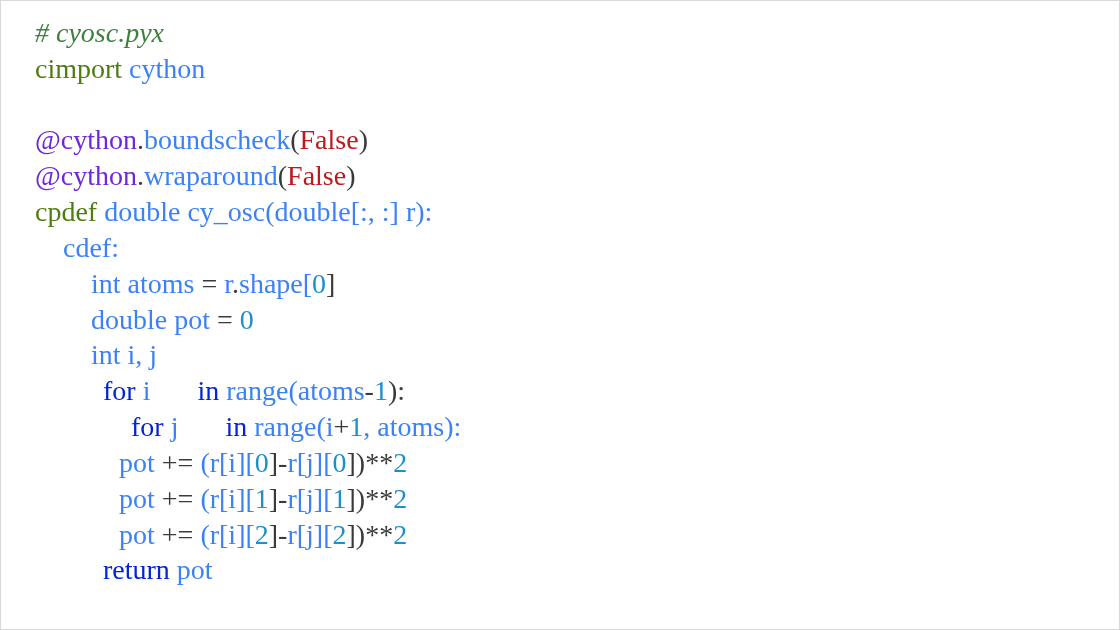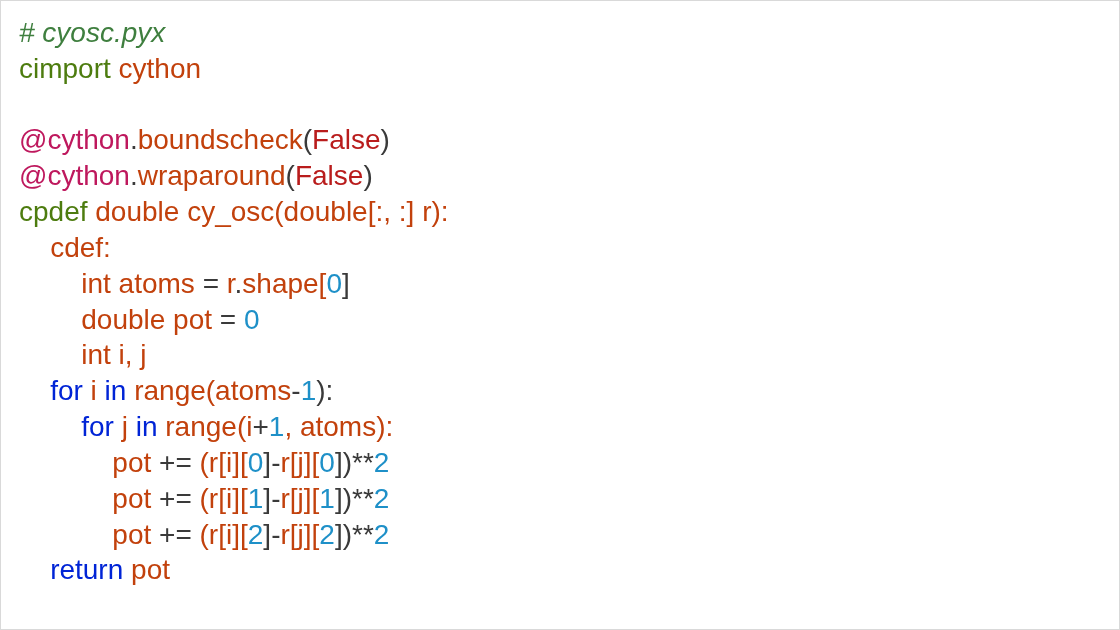--- a/index.html
+++ b/index.html
@@ -8,34 +8,34 @@
     width: 1120px;
     height: 630px;
     background: #ffffff;
     overflow: hidden;
   }
   .code-block {
     box-sizing: border-box;
     width: 1120px;
     height: 630px;
     border: 1px solid #d9d9d9;
-    padding: 14px 18px 14px 18px;
-    font-family: Liberation Sans, sans-serif;
+    padding: 14px 18px 14px 34px;
+    font-family: Liberation Serif, serif;
     font-size: 28px;
     line-height: 1.28;
     color: #3a3a3a;
     white-space: pre;
     letter-spacing: 0px;
   }
   .tok-comment   { color: #3f7f3f; font-style: italic; }
   .tok-keyword   { color: #4d7c0f; }
   .tok-constant  { color: #b91c1c; }
   .tok-number    { color: #1e90c8; }
-  .tok-control   { color: #0024d6; }
-  .tok-decorator { color: #be185d; }
+  .tok-control   { color: #0024d6; margin-left: 40px; }
+  .tok-decorator { color: #6d28d9; }
   .tok-operator  { color: #3a3a3a; }
-  .tok-ident     { color: #c2410c; }
+  .tok-ident     { color: #3b82f6; }
   .tok-punct     { color: #3a3a3a; }
 </style>
 </head>
 <body>
 
 <div class="code-block" id="code-block"><div><span class="tok-comment"># cyosc.pyx</span></div><div><span class="tok-keyword">cimport</span><span class="tok-ident"> cython</span></div><div>&nbsp;</div><div><span class="tok-decorator">@cython</span><span class="tok-punct">.</span><span class="tok-ident">boundscheck</span><span class="tok-punct">(</span><span class="tok-constant">False</span><span class="tok-punct">)</span></div><div><span class="tok-decorator">@cython</span><span class="tok-punct">.</span><span class="tok-ident">wraparound</span><span class="tok-punct">(</span><span class="tok-constant">False</span><span class="tok-punct">)</span></div><div><span class="tok-keyword">cpdef</span><span class="tok-ident"> double cy_osc(double[:, :] r):</span></div><div>    <span class="tok-ident">cdef:</span></div><div>        <span class="tok-ident">int atoms </span><span class="tok-operator">= </span><span class="tok-ident">r</span><span class="tok-punct">.</span><span class="tok-ident">shape[</span><span class="tok-number">0</span><span class="tok-punct">]</span></div><div>        <span class="tok-ident">double pot </span><span class="tok-operator">= </span><span class="tok-number">0</span></div><div>        <span class="tok-ident">int i, j</span></div><div>    <span class="tok-control">for</span><span class="tok-ident"> i </span><span class="tok-control">in</span><span class="tok-ident"> range(atoms</span><span class="tok-operator">-</span><span class="tok-number">1</span><span class="tok-punct">):</span></div><div>        <span class="tok-control">for</span><span class="tok-ident"> j </span><span class="tok-control">in</span><span class="tok-ident"> range(i</span><span class="tok-operator">+</span><span class="tok-number">1</span><span class="tok-ident">, atoms):</span></div><div>            <span class="tok-ident">pot </span><span class="tok-operator">+=</span><span class="tok-ident"> (r[i][</span><span class="tok-number">0</span><span class="tok-punct">]</span><span class="tok-operator">-</span><span class="tok-ident">r[j][</span><span class="tok-number">0</span><span class="tok-punct">])</span><span class="tok-operator">**</span><span class="tok-number">2</span></div><div>            <span class="tok-ident">pot </span><span class="tok-operator">+=</span><span class="tok-ident"> (r[i][</span><span class="tok-number">1</span><span class="tok-punct">]</span><span class="tok-operator">-</span><span class="tok-ident">r[j][</span><span class="tok-number">1</span><span class="tok-punct">])</span><span class="tok-operator">**</span><span class="tok-number">2</span></div><div>            <span class="tok-ident">pot </span><span class="tok-operator">+=</span><span class="tok-ident"> (r[i][</span><span class="tok-number">2</span><span class="tok-punct">]</span><span class="tok-operator">-</span><span class="tok-ident">r[j][</span><span class="tok-number">2</span><span class="tok-punct">])</span><span class="tok-operator">**</span><span class="tok-number">2</span></div><div>    <span class="tok-control">return</span><span class="tok-ident"> pot</span></div></div>
 
 </body></html>

